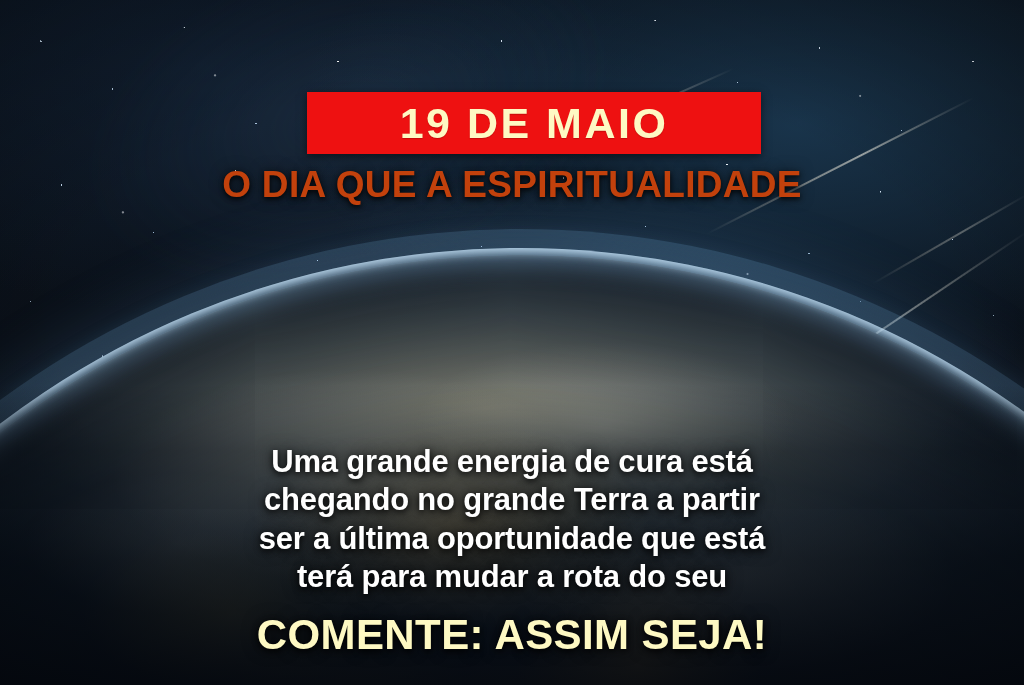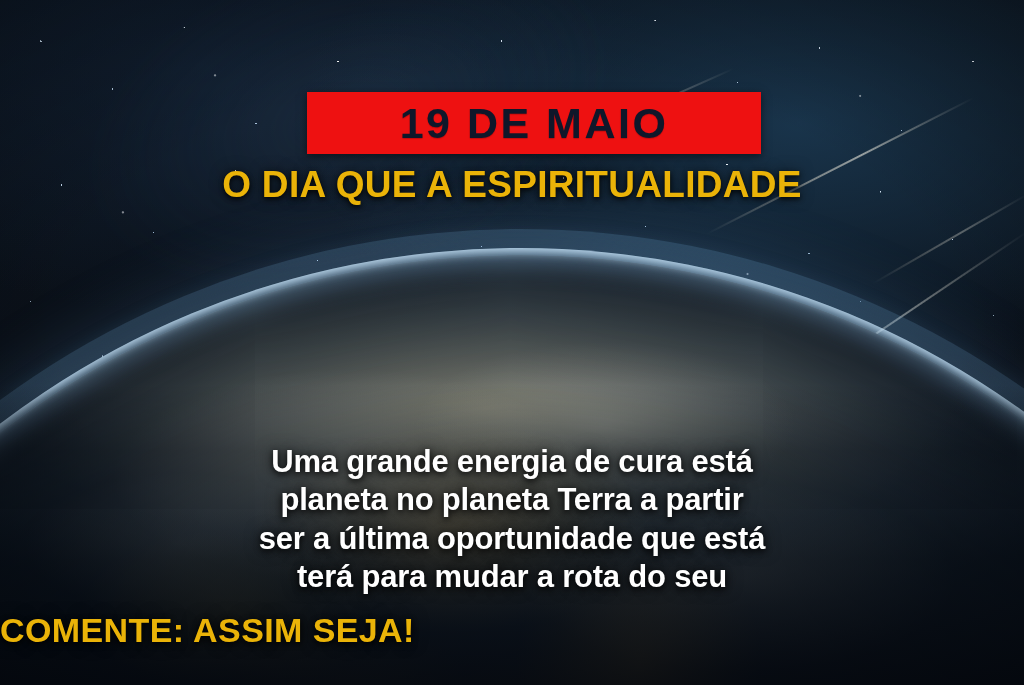--- a/index.html
+++ b/index.html
@@ -203,36 +203,36 @@
     top: 92px;
     width: 454px;
     height: 62px;
     background: #ee1111;
     display: flex;
     align-items: center;
     justify-content: center;
     box-shadow: 0 2px 8px rgba(0,0,0,.55);
   }
   .date-banner span {
-    color: #0f172a;
+    color: #fef9c3;
     font-size: 43px;
     font-weight: 800;
     letter-spacing: 2.5px;
     line-height: 1;
     white-space: nowrap;
     font-family: "Liberation Sans", sans-serif;
     text-shadow: 0 1px 1px rgba(120,0,0,.35);
   }
 
   .headline {
     position: absolute;
     left: 0; right: 0;
     top: 164px;
     text-align: center;
-    color: #eab308;
+    color: #c2410c;
     font-size: 37px;
     font-weight: 800;
     line-height: 1.12;
     letter-spacing: 0.3px;
     padding: 0 30px;
     text-shadow: 0 2px 5px rgba(0,0,0,.85), 0 0 14px rgba(0,0,0,.55);
   }
   .headline .ln { display: block; white-space: nowrap; }
 
   .body-text {
@@ -247,23 +247,23 @@
     letter-spacing: -0.2px;
     padding: 0 38px;
     text-shadow: 0 2px 6px rgba(0,0,0,.92), 0 0 16px rgba(0,0,0,.7);
   }
   .body-text .ln { display: block; white-space: nowrap; }
 
   .cta {
     position: absolute;
     left: 0; right: 0;
     top: 612px;
-    text-align: left;
-    color: #eab308;
-    font-size: 34px;
+    text-align: center;
+    color: #fef9c3;
+    font-size: 42px;
     font-weight: 800;
     letter-spacing: 0.4px;
     line-height: 1.1;
     text-shadow: 0 2px 6px rgba(0,0,0,.95), 0 0 16px rgba(0,0,0,.7);
   }
 </style>
 </head>
 <body>
 
 <div id="poster">
@@ -293,21 +293,21 @@
     <div class="date-banner">
       <span>19 DE MAIO</span>
     </div>
 
     <div class="headline">
       <span class="ln">O DIA QUE A ESPIRITUALIDADE</span>
     </div>
 
     <div class="body-text">
       <span class="ln">Uma grande energia de cura está</span>
-      <span class="ln">planeta no planeta Terra a partir</span>
+      <span class="ln">chegando no grande Terra a partir</span>
       <span class="ln">ser a última oportunidade que está</span>
       <span class="ln">terá para mudar a rota do seu</span>
     </div>
 
     <div class="cta">
       <span>COMENTE: ASSIM SEJA!</span>
     </div>
 
   </div>
 </div>

